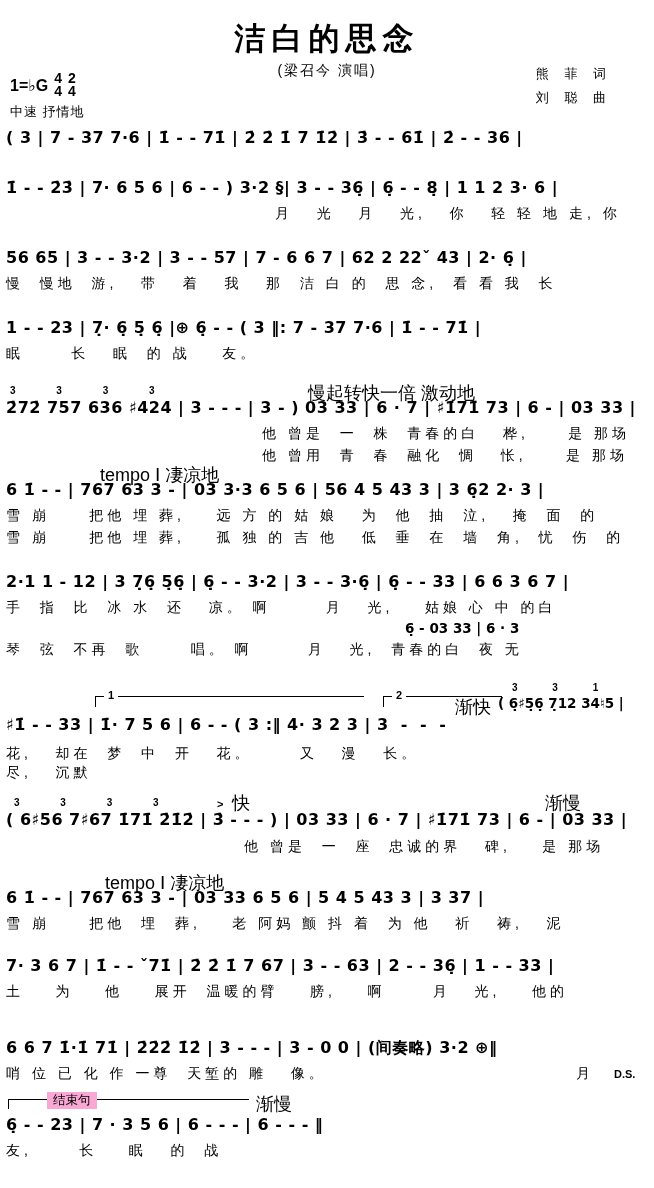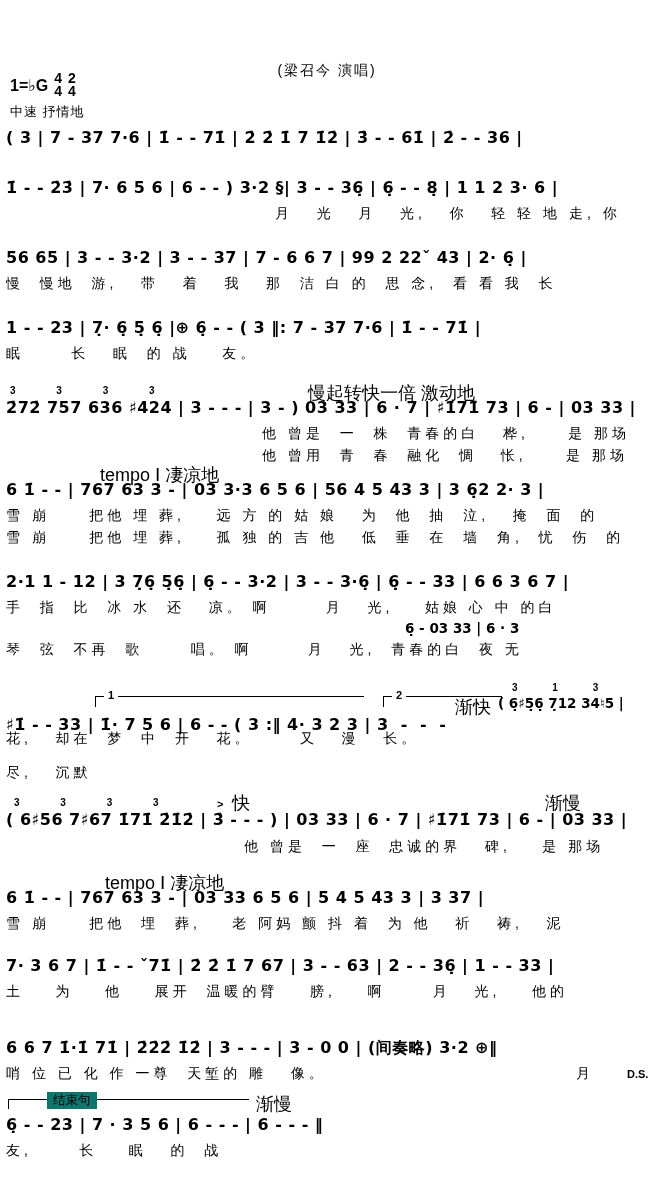--- a/index.html
+++ b/index.html
@@ -25,30 +25,35 @@
   .not-small{position:absolute;font-family:"DejaVu Sans",sans-serif;font-weight:bold;
        font-size:13.5px;white-space:pre;}
   .lyr{position:absolute;font-size:14px;white-space:pre;letter-spacing:4px;}
   .ann{position:absolute;font-size:18px;white-space:pre;}
   .trip{position:absolute;font-size:10px;font-weight:bold;white-space:pre;word-spacing:38px;}
   .trip8{word-spacing:32px;}
   .accent{position:absolute;font-size:11px;font-weight:bold;}
   .volta{position:absolute;height:10px;border-top:1.5px solid #000;border-left:1.5px solid #000;}
   .volta .vlabel{position:absolute;left:8px;top:-8px;background:#fff;padding:0 4px;font-size:11px;font-weight:bold;}
   .endbr{position:absolute;height:9px;border-top:1.5px solid #000;border-left:1.5px solid #000;}
-  .endbr .vlabel{position:absolute;left:38px;top:-8px;background:#0f766e;padding:0 6px;font-size:12.5px;}
-  .dsmark{position:absolute;font-size:11px;font-weight:bold;margin-left:13px;}
+  .endbr .vlabel{position:absolute;left:38px;top:-8px;background:#f9a8d4;padding:0 6px;font-size:12.5px;}
+  .dsmark{position:absolute;font-size:11px;font-weight:bold;}
 </style>
 </head>
 <body>
 
 <div class="page">
 
+  <div class="title">洁白的思念</div>
   <div class="subtitle">(梁召今 演唱)</div>
 
+  <div class="credits">
+    <div>熊 菲 词</div>
+    <div>刘 聪 曲</div>
+  </div>
 
   <div class="keyline">
     <span>1=♭G</span>
     <span class="frac">
       <span>4</span>
       <span>4</span>
     </span>
     <span class="frac">
       <span>2</span>
       <span>4</span>
@@ -59,21 +64,21 @@
   <div class="sys" style="top:128px">
     <div class="not">( 3 | 7 - 37 7·6 | 1̇ - - 71̇ | 2̇ 2̇ 1̇ 7 1̇2̇ | 3̇ - - 61̇ | 2̇ - - 36 |</div>
   </div>
 
   <div class="sys" style="top:178px">
     <div class="not">1̇ - - 2̇3̇ | 7· 6 5 6 | 6 - - ) 3·2 §| 3 - - 36̣ | 6̣ - - 8̣ | 1 1 2 3· 6 |</div>
     <div class="lyr" style="left:275px;top:27px">月   光   月   光,   你   轻 轻 地 走, 你</div>
   </div>
 
   <div class="sys" style="top:248px">
-    <div class="not">56 65 | 3 - - 3·2 | 3 - - 37 | 7 - 6 6 7 | 99 2 22ˇ 43 | 2· 6̣ |</div>
+    <div class="not">56 65 | 3 - - 3·2 | 3 - - 57 | 7 - 6 6 7 | 62 2 22ˇ 43 | 2· 6̣ |</div>
     <div class="lyr" style="left:6px;top:27px">慢  慢地  游,   带   着   我   那  洁 白 的  思 念,  看 看 我  长</div>
   </div>
 
   <div class="sys" style="top:318px">
     <div class="not">1 - - 23 | 7̣· 6̣ 5̣ 6̣ |⊕ 6̣ - - ( 3 ‖: 7 - 37 7·6 | 1̇ - - 71̇ |</div>
     <div class="lyr" style="left:6px;top:27px">眠      长   眠  的 战    友。</div>
   </div>
 
   <div class="sys" style="top:398px">
     <div class="trip" style="left:10px;top:-13px">3 3 3 3</div>
@@ -98,24 +103,24 @@
   </div>
 
   <div class="sys" style="top:715px">
     <div class="volta" style="left:95px;top:-19px;width:268px">
       <span class="vlabel">1</span>
     </div>
     <div class="volta" style="left:383px;top:-19px;width:118px">
       <span class="vlabel">2</span>
     </div>
     <div class="ann" style="left:455px;top:-20px">渐快</div>
-    <div class="trip trip8" style="left:512px;top:-33px">3 1 3</div>
+    <div class="trip trip8" style="left:512px;top:-33px">3 3 1</div>
     <div class="not-small" style="left:498px;top:-20px">( 6̣♯5̣6̣ 7̣12 34♮5 |</div>
     <div class="not">♯1̇ - - 33 | 1̇· 7 5 6 | 6 - - ( 3 :‖ 4· 3 2 3 | 3  -  -  -</div>
-    <div class="lyr" style="left:6px;top:15px">花,   却在  梦  中  开   花。      又   漫   长。</div>
+    <div class="lyr" style="left:6px;top:30px">花,   却在  梦  中  开   花。      又   漫   长。</div>
     <div class="lyr" style="left:6px;top:49px">尽,   沉默</div>
   </div>
 
   <div class="sys" style="top:810px">
     <div class="trip" style="left:14px;top:-13px">3 3 3 3</div>
     <div class="accent" style="left:217px;top:-12px">&gt;</div>
     <div class="ann" style="left:232px;top:-19px">快</div>
     <div class="ann" style="left:545px;top:-19px">渐慢</div>
     <div class="not">( 6♯56 7♯67 1̇71̇ 2̇1̇2̇ | 3̇ - - - ) | 03 33 | 6 · 7 | ♯1̇71̇ 73 | 6 - | 03 33 |</div>
     <div class="lyr" style="left:244px;top:28px">他 曾是  一  座  忠诚的界   碑,    是 那场</div>

